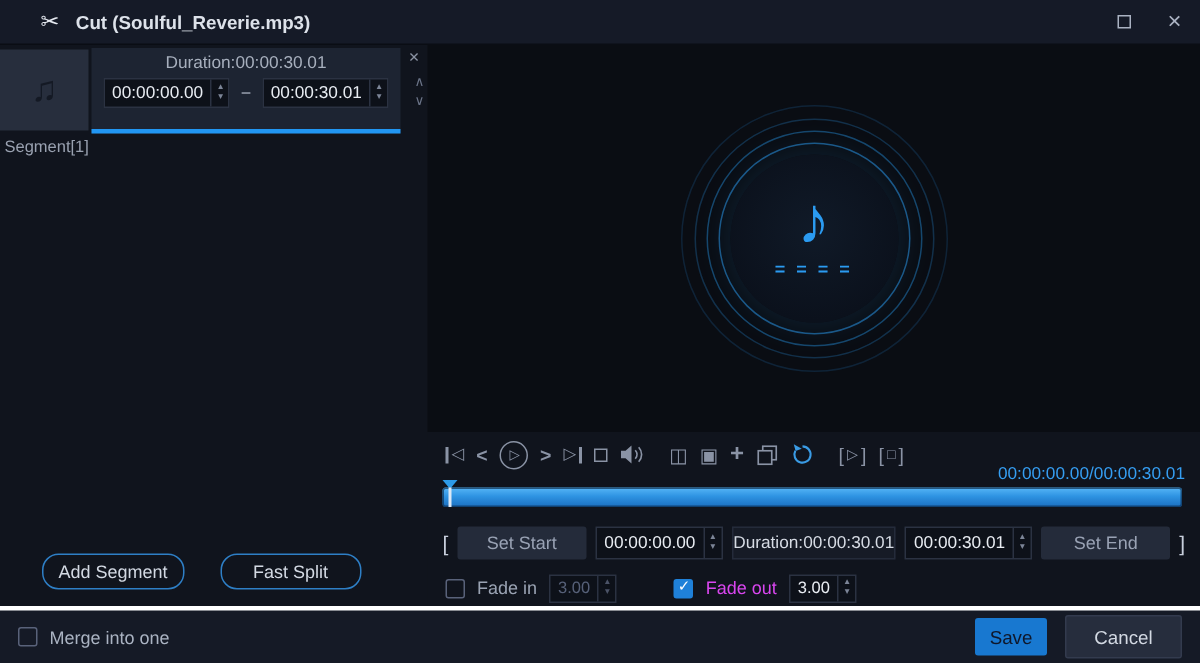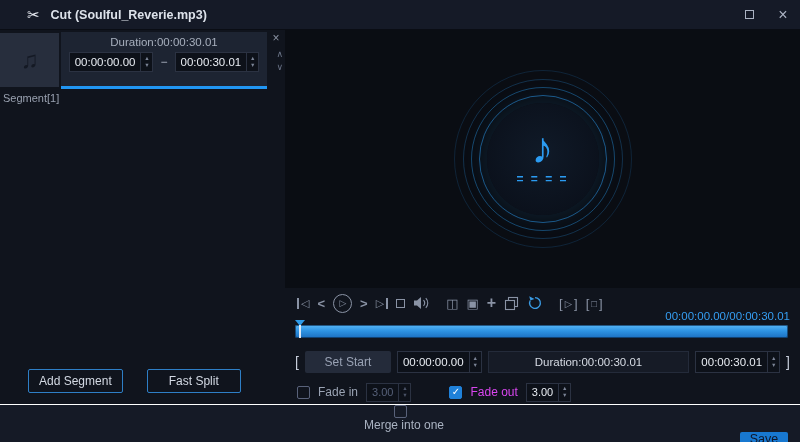--- a/index.html
+++ b/index.html
@@ -32,21 +32,21 @@
   .seg-times { display:flex; align-items:center; justify-content:center; margin-top:4px; gap:7px; }
   .tilde { color:#a7afbd; font-size:12px; }
   .seg-underline { position:absolute; left:0; bottom:0; width:100%; height:3px; background:#2196f3; }
   .seg-close { position:absolute; right:2px; top:1px; width:14px; height:14px; color:#8b93a3;
     font-size:12px; display:flex; align-items:center; justify-content:center; cursor:pointer; }
   .seg-chevrons { position:absolute; right:2px; top:20px; display:flex; flex-direction:column; gap:4px;
     color:#6b7488; font-size:9px; line-height:1; align-items:center; cursor:pointer; }
 
   .left-actions { position:absolute; left:28px; bottom:11px; display:flex; gap:24px; }
   .ghost-btn { min-width:94px; height:24px; padding:10px 10px; background:transparent;
-    border:1px solid #2e7fc6; border-radius:2px; color:#d3d9e3; font-size:12px;
+    border:1px solid #2e7fc6; border-radius:11px; color:#d3d9e3; font-size:12px;
     display:flex; align-items:center; justify-content:center; cursor:pointer; }
 
   
   .spinbox { display:inline-flex; align-items:stretch; height:20px; background:#0d1119;
     border:1px solid #2b3242; }
   .spinval { display:flex; align-items:center; padding:0 5px; font-size:11.5px; color:#e8ecf2; }
   .spincol { display:flex; flex-direction:column; justify-content:center; width:12px;
     border-left:1px solid #2b3242; align-items:center; gap:1px; cursor:pointer; }
   .sarr { font-size:5.5px; color:#7c8597; line-height:1; }
   .spinbox.disabled .spinval { color:#566078; }
@@ -115,21 +115,21 @@
   .checkbox.checked { background:#1f81d9; border-color:#1f81d9; }
   .checkmark { font-size:10px; color:#ffffff; line-height:1; }
   .fade-label { font-size:12px; color:#9aa3b3; }
   .fade-label.on { color:#d946ef;text-align:right; }
   .fade-gap { width:22px; }
   .fade-row .spinbox { height:19px; }
   .fade-row .spinval { font-size:11px; min-width:30px; }
 
   
   .footer { position:absolute; left:0; right:0; bottom:0; height:38px; background:#151a26;
-    border-top:1px solid #ffffff; display:flex; align-items:center; padding:0 12px;flex-direction:column; }
+    border-top:3px solid #ffffff; display:flex; align-items:center; padding:0 12px; }
   .merge-label { margin-left:8px; font-size:12px; color:#aab3c2; }
   .save-btn { margin-left:auto; width:48px; height:25px; background:#1878d0; border:none; border-radius:2px;
     color:#0f172a; font-size:12.5px; cursor:pointer; }
   .cancel-btn { margin-left:12px; width:78px; height:29px; background:#262d3d; border:1px solid #333b4e;
     border-radius:2px; color:#d3d9e3; font-size:12.5px; cursor:pointer; }
 </style>
 </head>
 <body>
 
 <div class="titlebar">
@@ -269,20 +269,21 @@
     </span>
   </span>
   <div class="duration-box">Duration:00:00:30.01</div>
   <span class="spinbox">
     <span class="spinval">00:00:30.01</span>
     <span class="spincol">
       <span class="sarr">▲</span>
       <span class="sarr">▼</span>
     </span>
   </span>
+  <button class="trim-btn">Set End</button>
   <span class="bracket">]</span>
 </div>
 
 <div class="fade-row">
   <span class="checkbox"></span>
   <span class="fade-label">Fade in</span>
   <span class="spinbox disabled">
     <span class="spinval">3.00</span>
     <span class="spincol">
       <span class="sarr">▲</span>

